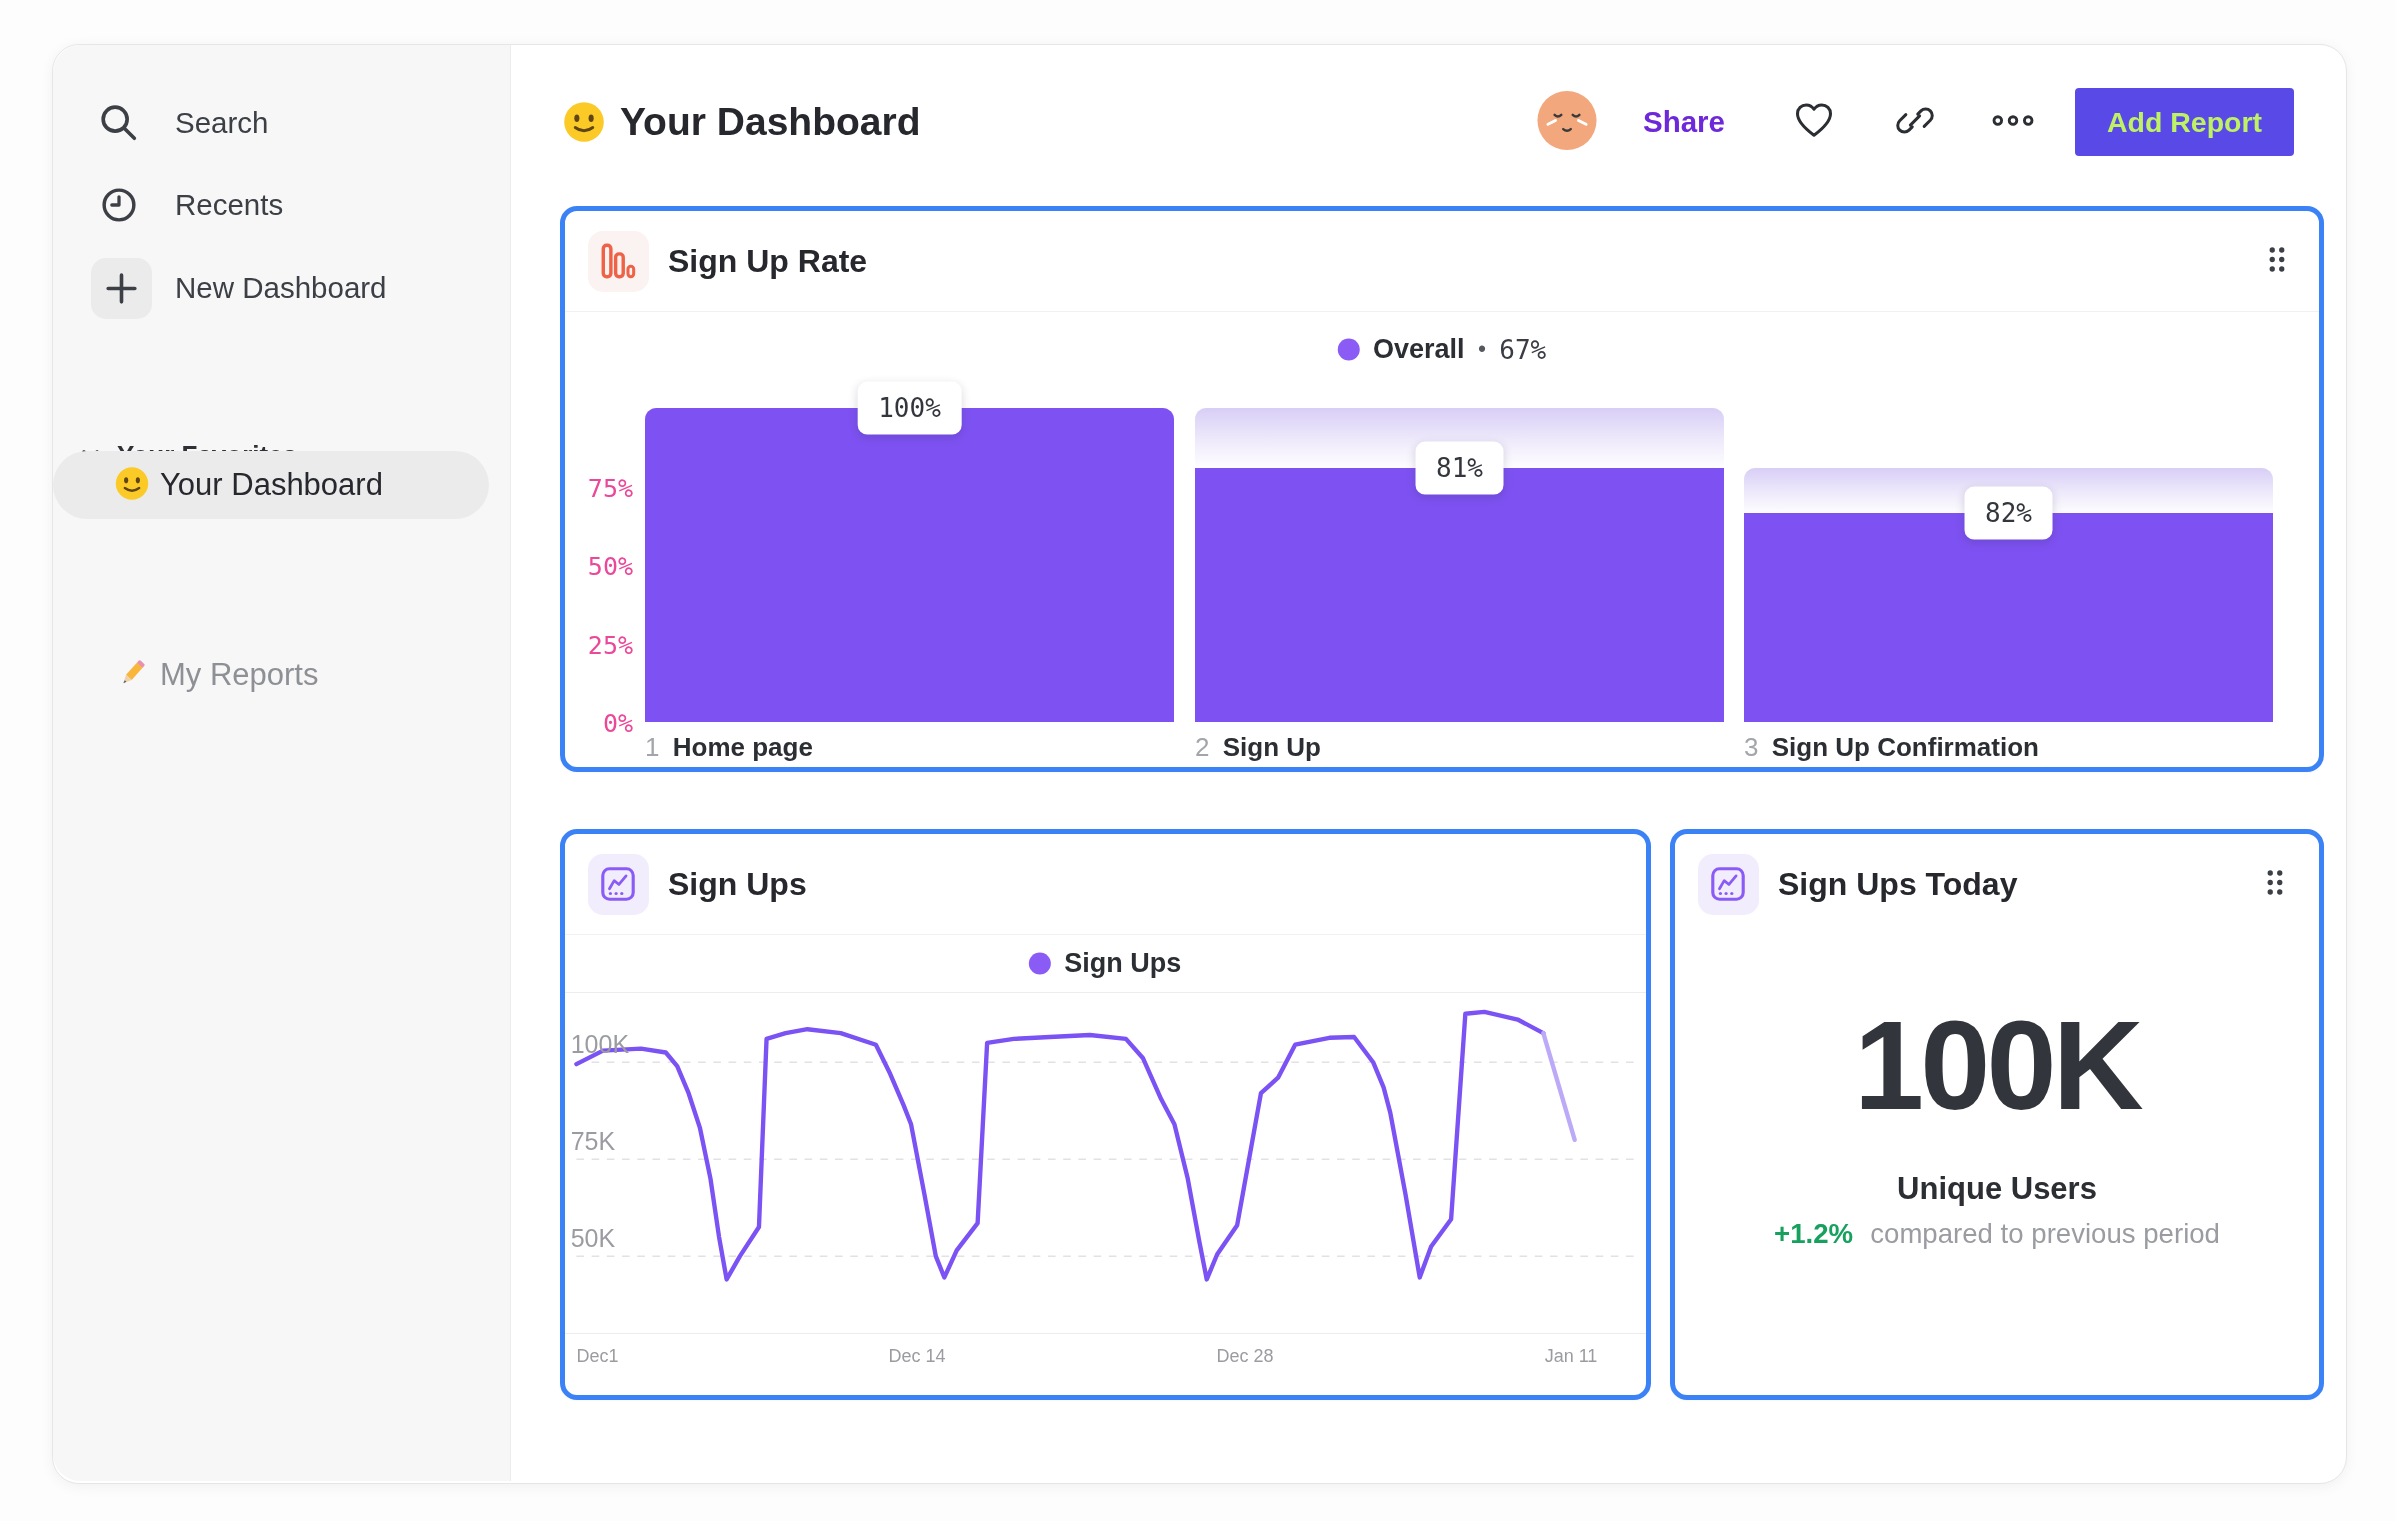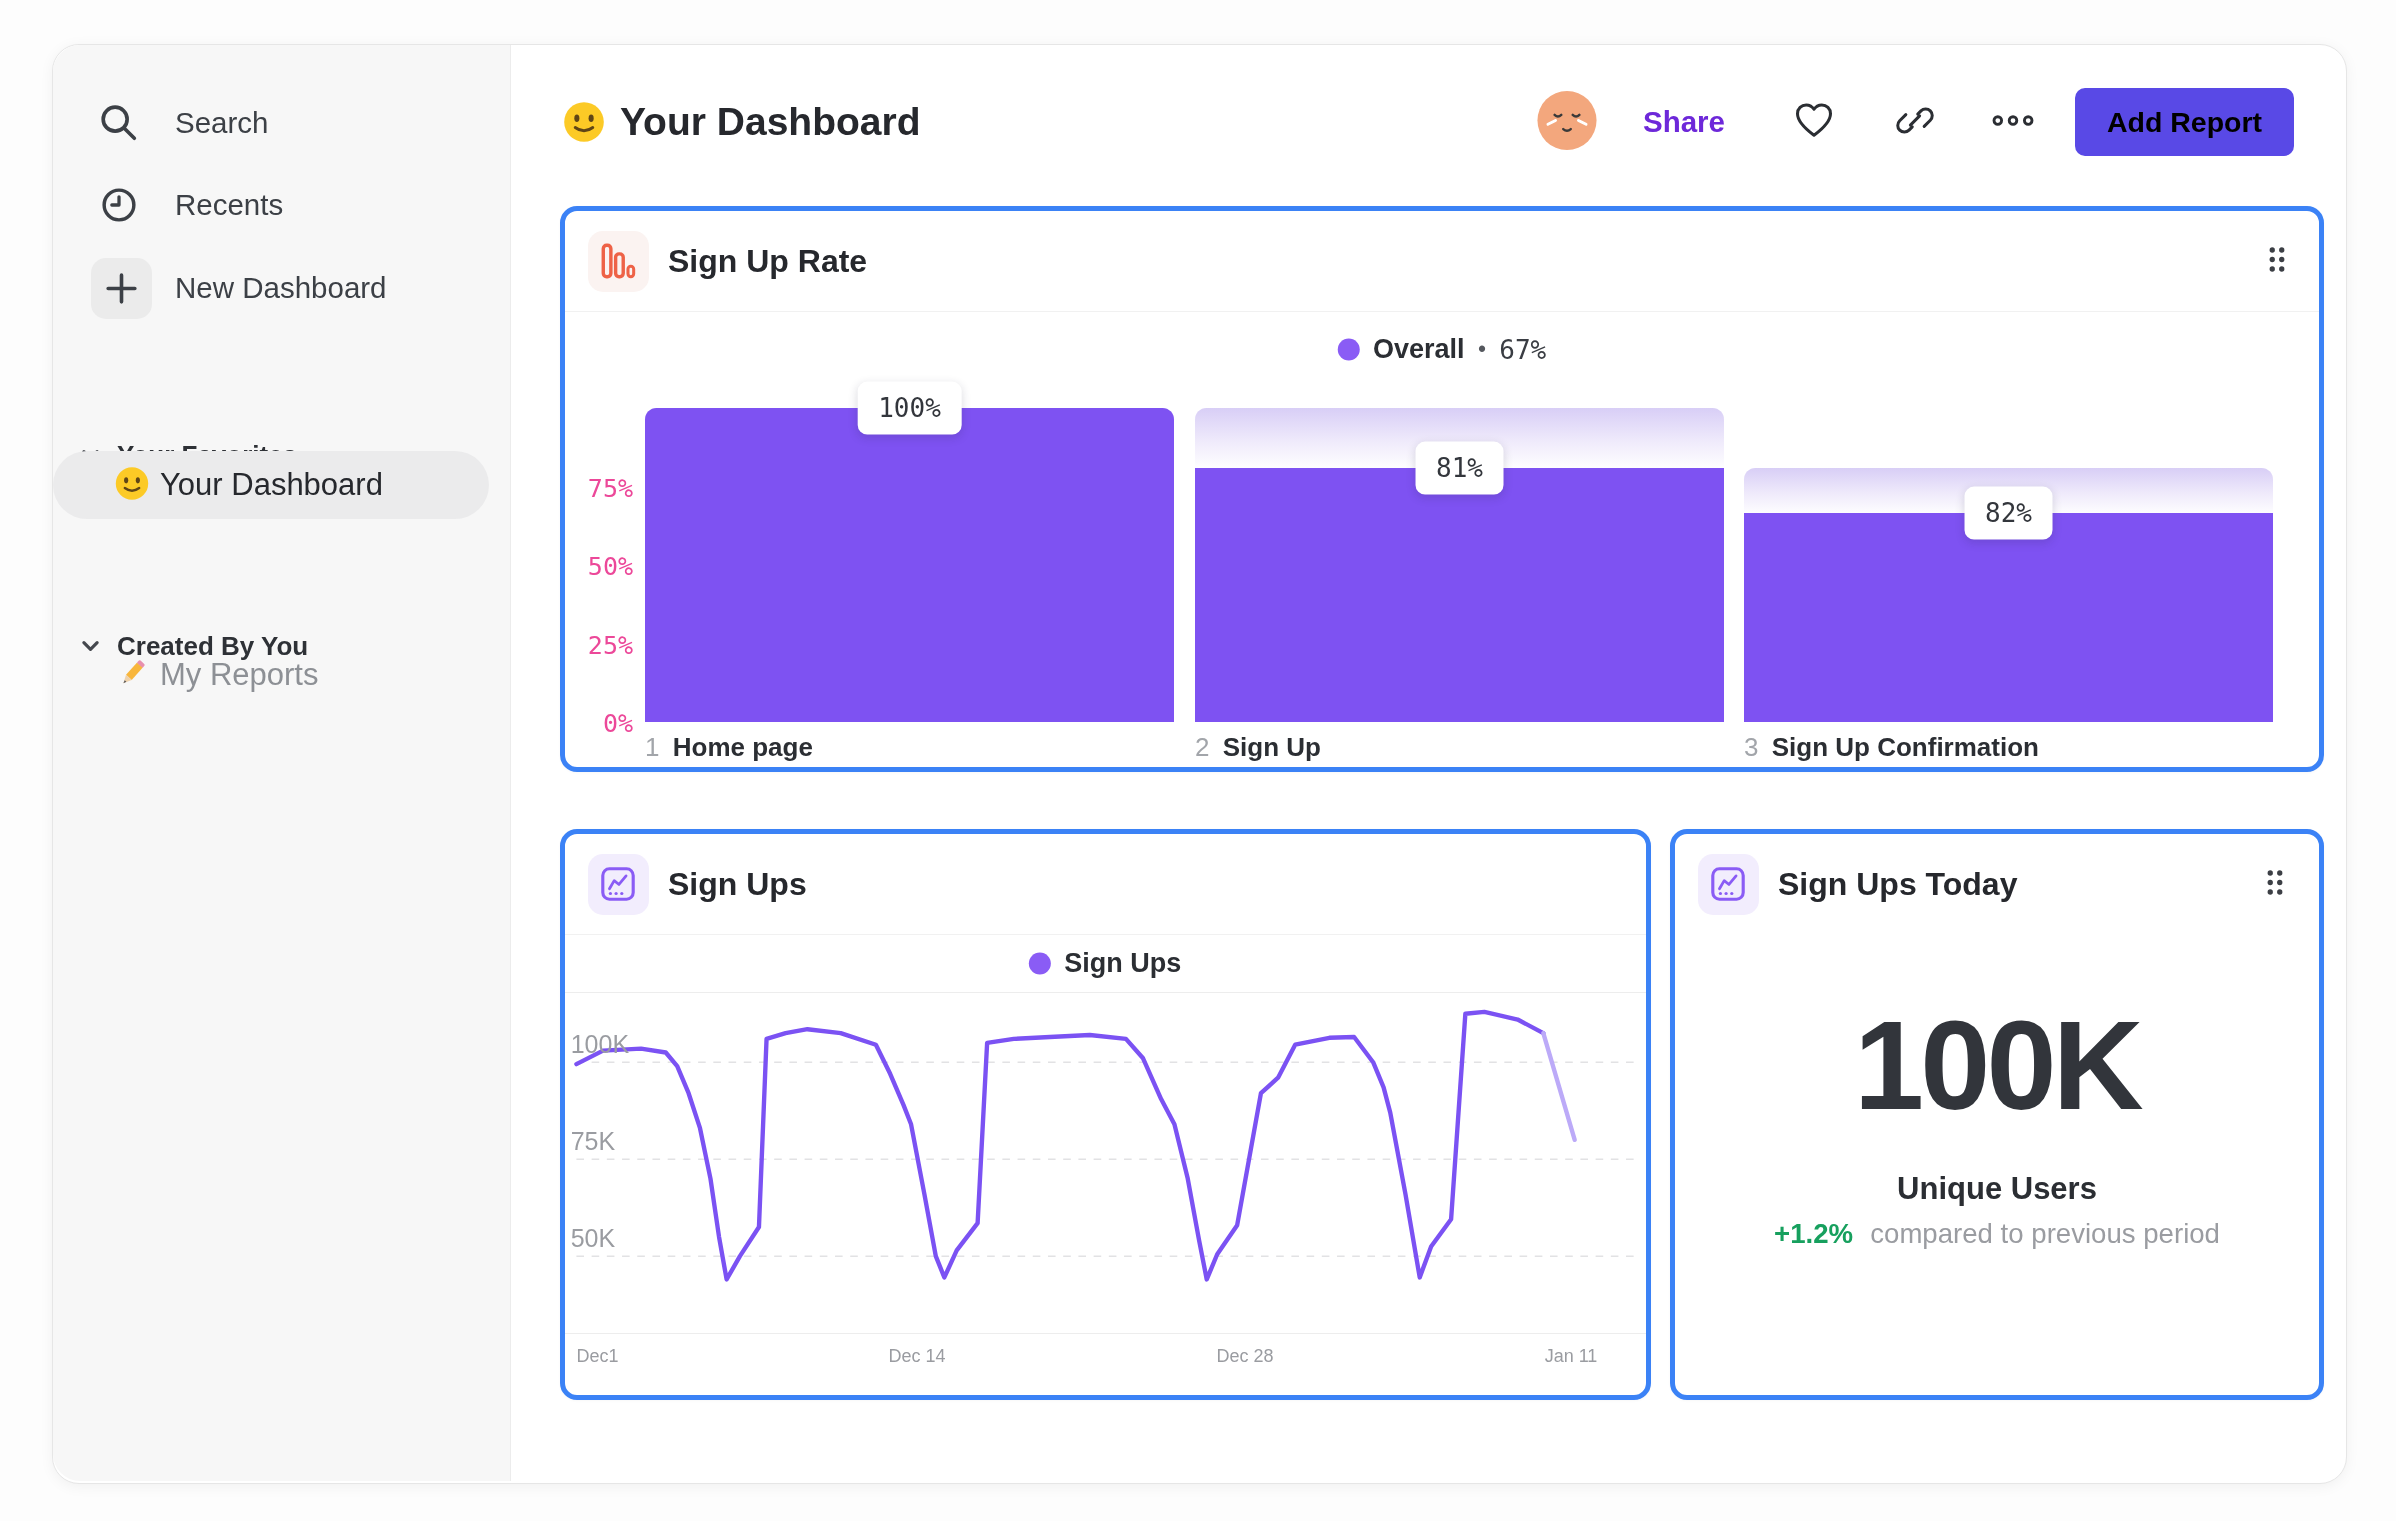--- a/index.html
+++ b/index.html
@@ -21,22 +21,22 @@
   .side-item .emoji{position:absolute;left:61px;top:50%;transform:translateY(-50%);}
   .side-item .itm-label{position:absolute;left:107px;top:50%;transform:translateY(-50%);
                         font-size:31px;font-weight:500;white-space:nowrap;}
   .pill{left:0;width:436px;background:#ebebec;border-radius:34px;}
   .main-title-emoji{position:absolute;left:509px;top:55px;}
   .page-title{position:absolute;left:567px;top:77px;transform:translateY(-50%);
               font-size:39px;font-weight:700;color:#26282d;white-space:nowrap;}
   .hdr-ic{position:absolute;top:77px;transform:translate(-50%,-50%);cursor:pointer;}
   .share-lbl{position:absolute;left:1631px;top:77px;transform:translate(-50%,-50%);
              font-size:29.5px;font-weight:600;color:#6d28d9;cursor:pointer;}
-  .btn-add{position:absolute;left:2022px;top:43px;width:219px;height:68px;border:none;border-radius:10px;
-           background:#5949e6;color:#000000;font-family:"Liberation Sans",sans-serif;
+  .btn-add{position:absolute;left:2022px;top:43px;width:219px;height:68px;border:none;border-radius:4px;
+           background:#5949e6;color:#bef264;font-family:"Liberation Sans",sans-serif;
            font-size:28.5px;font-weight:600;cursor:pointer;}
   .card{position:absolute;background:#ffffff;border:5px solid #3b82f6;border-radius:17px;
         box-shadow:0 1px 2.9px rgba(0,0,0,0.03);}
   .card-head{position:absolute;left:0;top:0;right:0;height:100px;border-bottom:1px solid #f1f1f1;}
   .tile{position:absolute;left:23px;top:20px;width:61px;height:61px;border-radius:15px;}
   .tile svg{position:absolute;left:11.4px;top:11.4px;}
   .card-title{position:absolute;left:103px;top:50px;transform:translateY(-50%);
               font-size:32px;font-weight:700;color:#26282d;white-space:nowrap;}
   .drag{position:absolute;top:50px;transform:translate(-50%,-50%);cursor:grab;}
   .legend{position:absolute;display:flex;align-items:center;gap:13.3px;transform:translate(-50%,-50%);}
@@ -115,26 +115,20 @@
         <svg width="36" height="36" viewBox="0 0 40 40">
           <circle cx="20" cy="20" r="18" fill="#fcca26"></circle>
           <ellipse cx="13.5" cy="16.5" rx="2.3" ry="3.4" fill="#5f4516"></ellipse>
           <ellipse cx="26.5" cy="16.5" rx="2.3" ry="3.4" fill="#5f4516"></ellipse>
           <path d="M12 25 Q20 31 28 25" fill="none" stroke="#5f4516" stroke-width="2.6" stroke-linecap="round"></path>
         </svg>
       </span>
       <span class="itm-label" style="color:#26282d;">Your Dashboard</span>
     </div>
 
-    <div class="section-head" style="top:577px;">
-      <svg class="chev" width="21" height="17" viewBox="0 0 22 18">
-        <path d="M4 5.5 L11 12.5 L18 5.5" fill="none" stroke="#45484e" stroke-width="3.4" stroke-linecap="round" stroke-linejoin="round"></path>
-      </svg>
-      <span class="section-label">Created By You</span>
-    </div>
 
     <div class="side-item" style="top:596px;left:0;width:436px;">
       <span class="emoji">
         <svg width="36" height="36" viewBox="0 0 40 40">
           <g transform="rotate(42 20 20)">
             <rect x="16" y="3" width="8.5" height="5" rx="1.5" fill="#e890ae"></rect>
             <rect x="16" y="7.5" width="8.5" height="18" fill="#f8b63c"></rect>
             <polygon points="16,25.5 24.5,25.5 20.2,34.5" fill="#efd2ab"></polygon>
             <polygon points="19,31 21.5,31 20.2,34.5" fill="#55575c"></polygon>
           </g>

